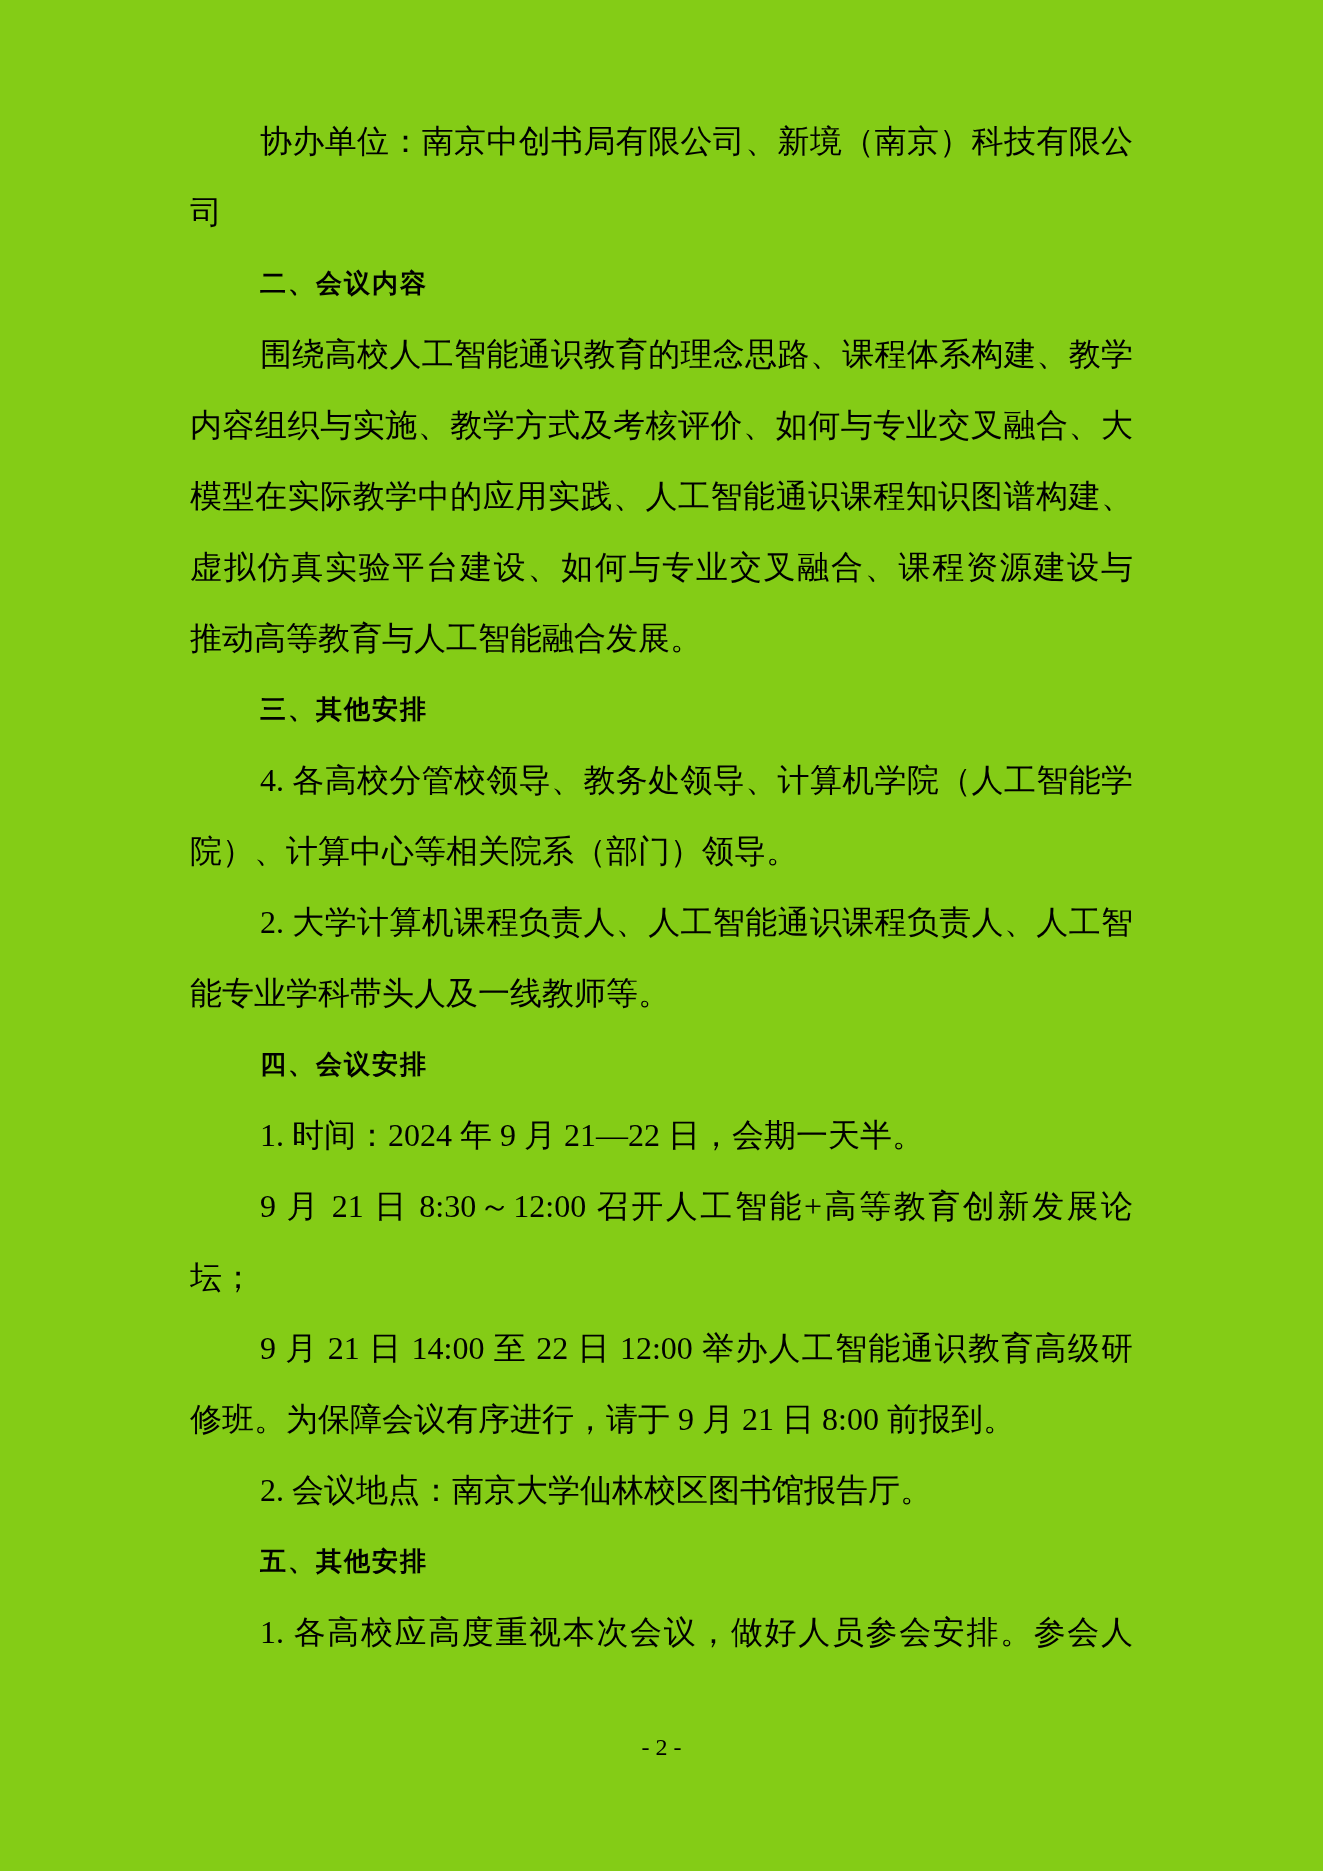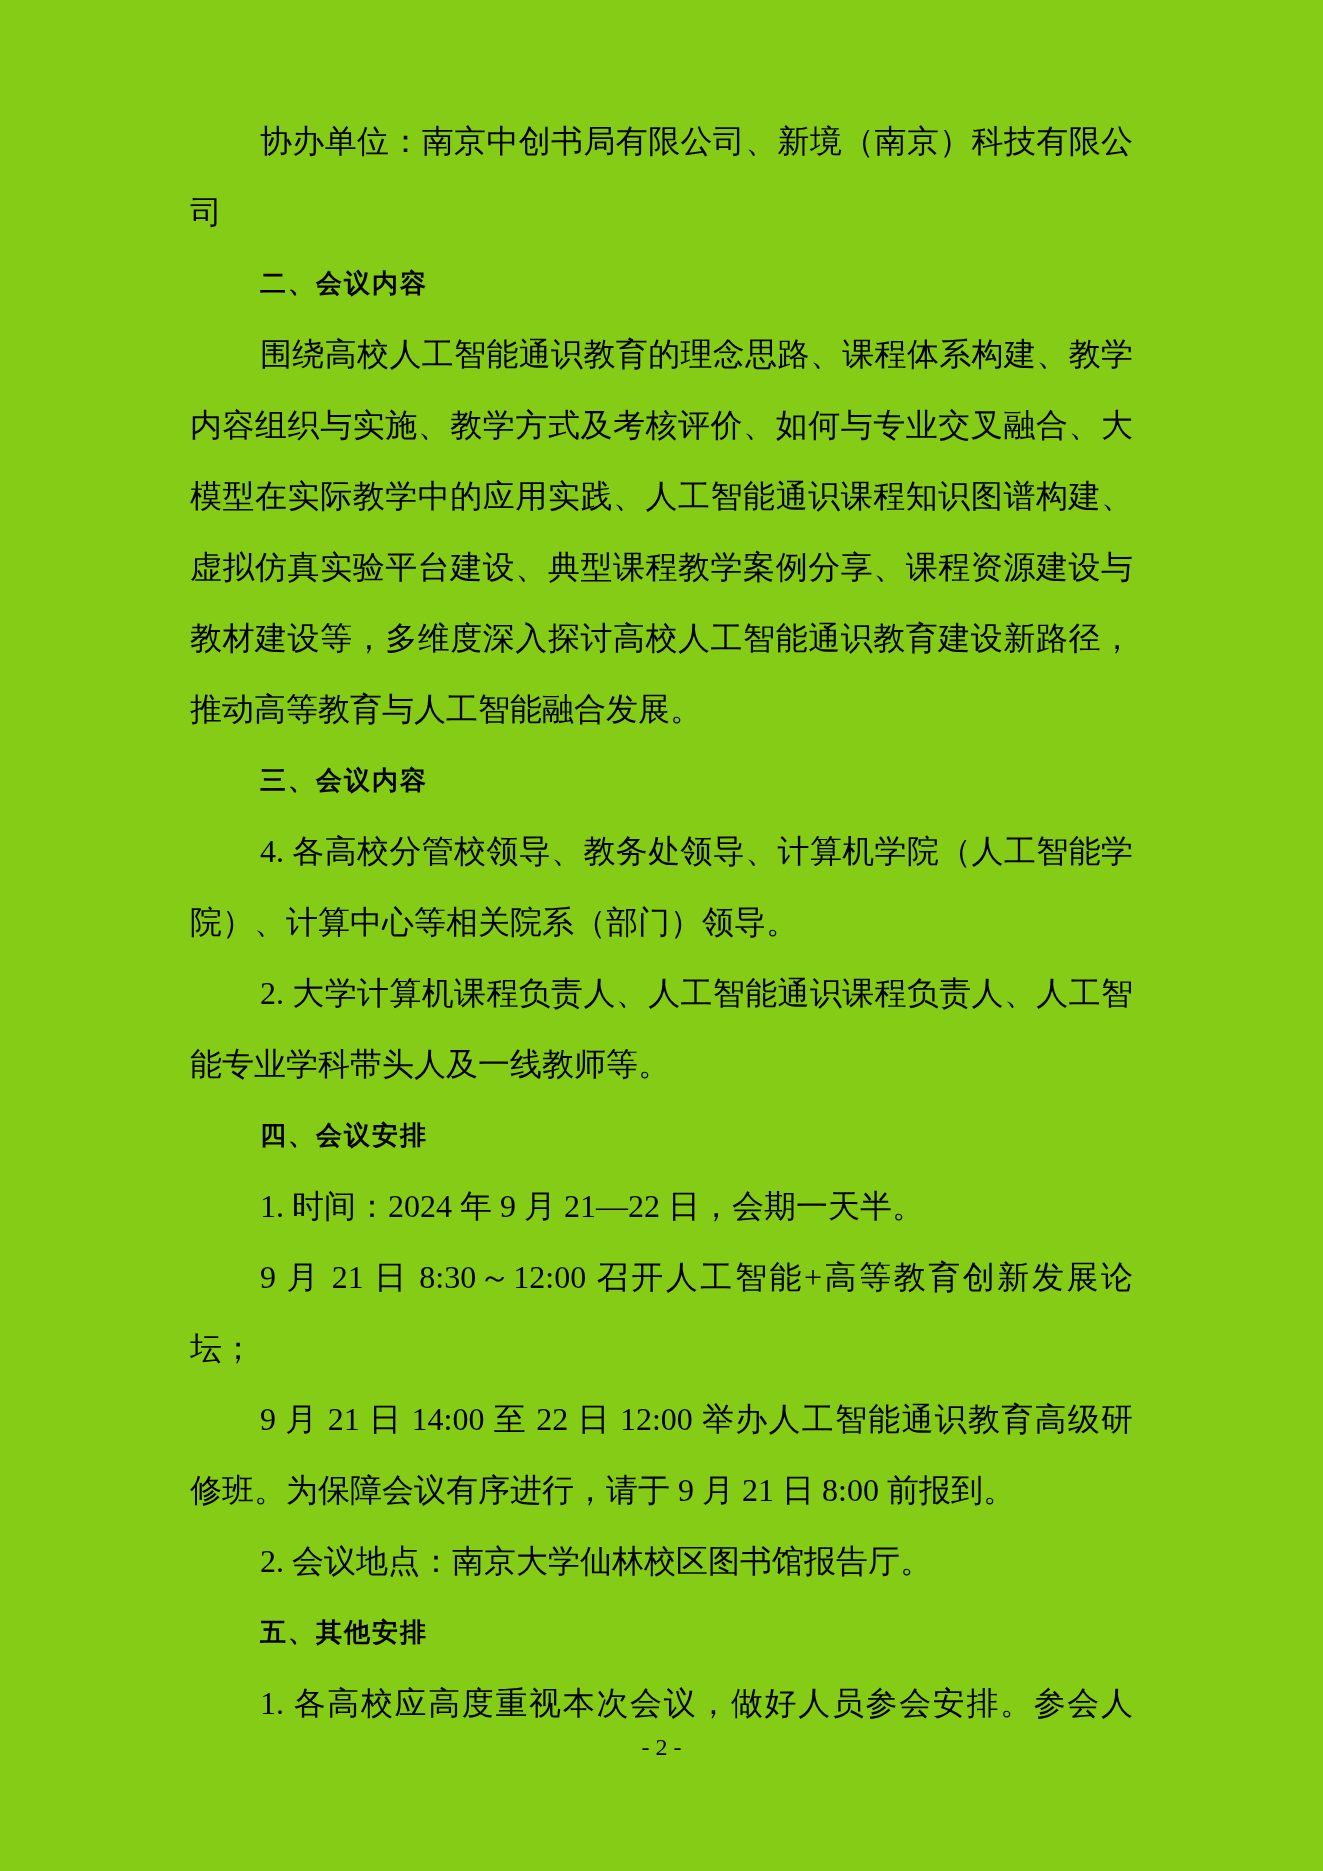--- a/index.html
+++ b/index.html
@@ -52,24 +52,23 @@
 <body>
 
 <div class="page">
   <div class="content">
       <div class="line indent fill">协办单位：南京中创书局有限公司、新境（南京）科技有限公</div>
       <div class="line">司</div>
       <div class="heading">二、会议内容</div>
       <div class="line indent fill">围绕高校人工智能通识教育的理念思路、课程体系构建、教学</div>
       <div class="line fill">内容组织与实施、教学方式及考核评价、如何与专业交叉融合、大</div>
       <div class="line fill">模型在实际教学中的应用实践、人工智能通识课程知识图谱构建、</div>
-      <div class="line fill">虚拟仿真实验平台建设、典型课程教学案例分享、课程资源建设与</div>
-      <div class="line fill">教材建设等，多维度深入探讨高校人工智能通识教育建设新路径，</div>
+      <div class="line fill">虚拟仿真实验平台建设、如何与专业交叉融合、课程资源建设与</div>
       <div class="line">推动高等教育与人工智能融合发展。</div>
-      <div class="heading">三、会议内容</div>
+      <div class="heading">三、其他安排</div>
       <div class="line indent fill">4. 各高校分管校领导、教务处领导、计算机学院（人工智能学</div>
       <div class="line">院）、计算中心等相关院系（部门）领导。</div>
       <div class="line indent fill">2. 大学计算机课程负责人、人工智能通识课程负责人、人工智</div>
       <div class="line">能专业学科带头人及一线教师等。</div>
       <div class="heading">四、会议安排</div>
       <div class="line indent">1. 时间：2024 年 9 月 21—22 日，会期一天半。</div>
       <div class="line indent fill">9 月 21 日 8:30～12:00 召开人工智能+高等教育创新发展论</div>
       <div class="line">坛；</div>
       <div class="line indent fill">9 月 21 日 14:00 至 22 日 12:00 举办人工智能通识教育高级研</div>
       <div class="line">修班。为保障会议有序进行，请于 9 月 21 日 8:00 前报到。</div>

